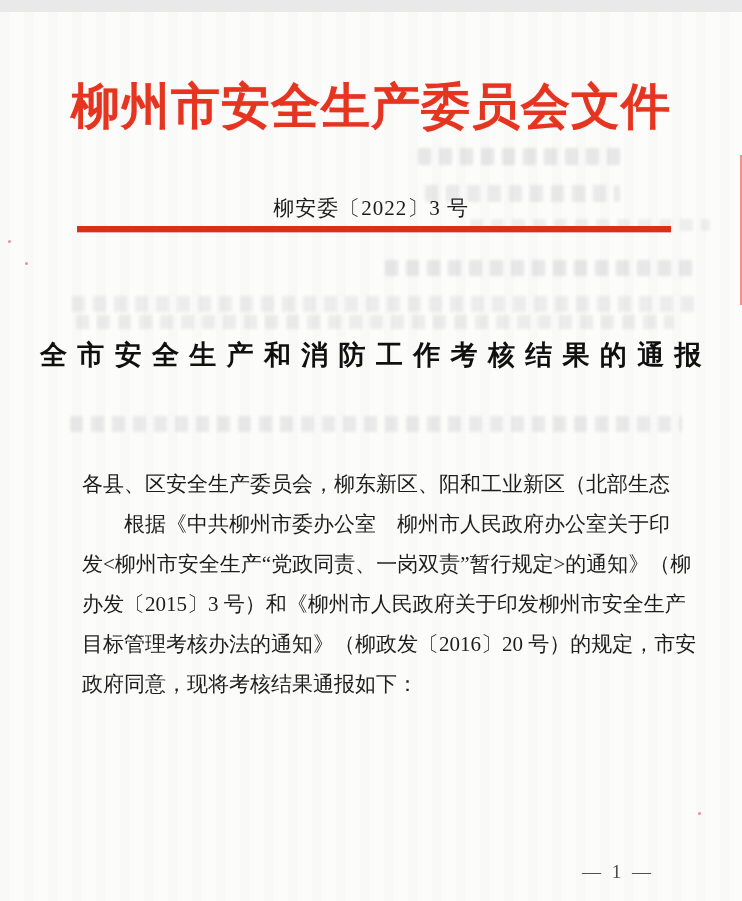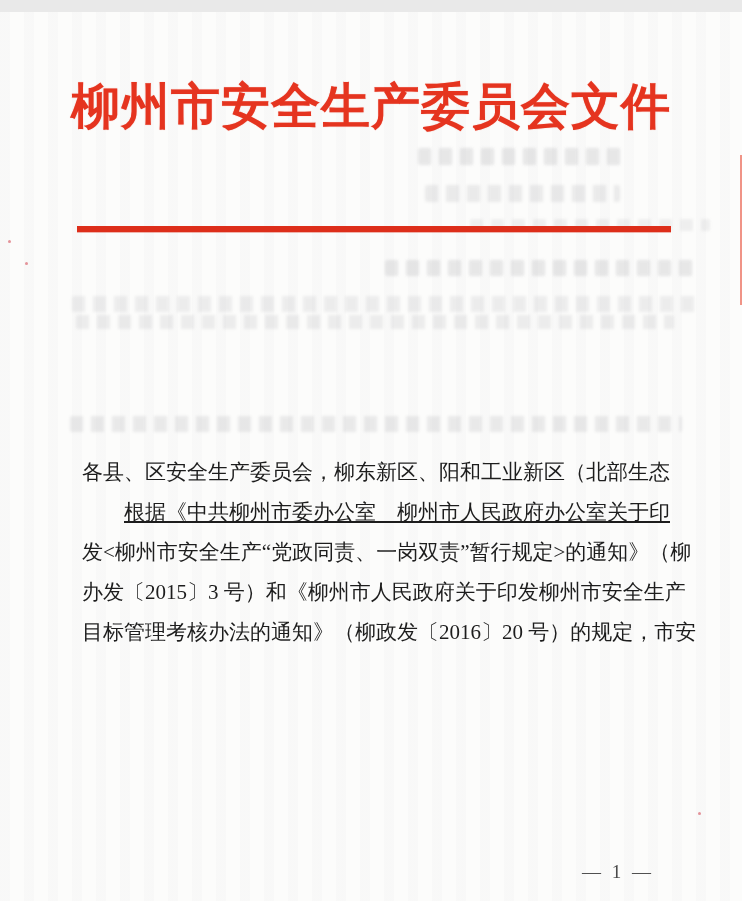--- a/index.html
+++ b/index.html
@@ -70,35 +70,35 @@
     font-size: 27px;
     line-height: 43px;
     font-weight: 700;
     color: #101010;
     letter-spacing: 0.5px;
   }
 
   
   .text-column {
     position: absolute;
-    top: 440px;
+    top: 452px;
     left: 82px;
     width: 580px;
     font-size: 21px;
     line-height: 40px;
     color: #1d1d1d;
   }
   .tline {
     text-align: justify;
     text-align-last: justify;
     height: 40px;
     white-space: nowrap;
   }
   .para .tline:last-child { text-align-last: left; }
-  .para-indent .tline:first-child { text-indent: 2em; text-decoration: underline; }
+  .para-indent .tline:first-child { text-indent: 2em; }
 
   
   .page-number {
     position: absolute;
     top: 849px;
     right: 88px;
     font-size: 19px;
     letter-spacing: 3px;
     color: #4a4a4a;
   }
@@ -153,33 +153,36 @@
   <div class="ghost g5"></div>
   <div class="ghost g6"></div>
   <div class="ghost g7"></div>
   <div class="red-sliver"></div>
   <div class="speck s1"></div>
   <div class="speck s2"></div>
   <div class="speck s3"></div>
 
   <div class="agency-title">柳州市安全生产委员会文件</div>
 
+  <div class="doc-number">柳安委〔2022〕3 号</div>
 
   <div class="red-rule"></div>
 
   <div class="doc-title">
+      <div class="tline">全市安全生产和消防工作考核结果的通报</div>
     </div>
 
   <div class="text-column">
     <div class="para">
         <div class="tline">各县、区安全生产委员会，柳东新区、阳和工业新区（北部生态</div>
       </div>
     <div class="para para-indent">
         <div class="tline">根据《中共柳州市委办公室　柳州市人民政府办公室关于印</div>
         <div class="tline">发&lt;柳州市安全生产“党政同责、一岗双责”暂行规定&gt;的通知》（柳</div>
         <div class="tline">办发〔2015〕3 号）和《柳州市人民政府关于印发柳州市安全生产</div>
         <div class="tline">目标管理考核办法的通知》（柳政发〔2016〕20 号）的规定，市安</div>
+        <div class="tline">政府同意，现将考核结果通报如下：</div>
       </div>
   </div>
 
   <div class="page-number">— 1 —</div>
 
 </div>
 
 </body></html>

